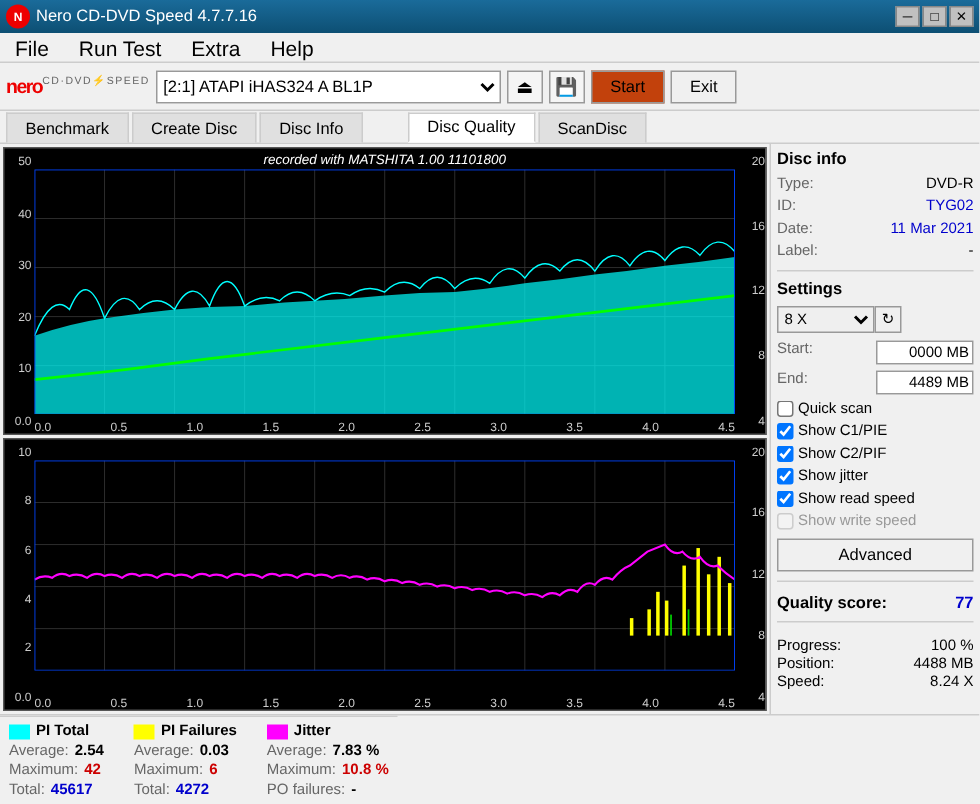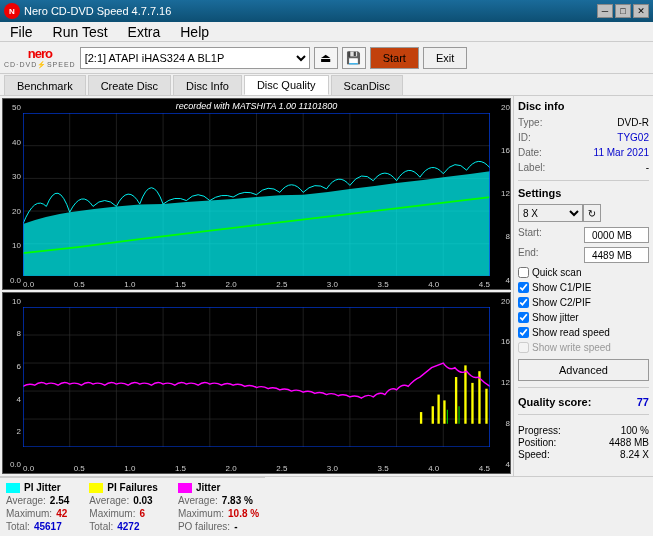--- a/index.html
+++ b/index.html
@@ -11,49 +11,49 @@
     .title-bar-icon { width: 16px; height: 16px; background: #e00; border-radius: 50%; display: flex; align-items: center; justify-content: center; font-size: 8px; color: white; font-weight: bold; }
     .title-bar-buttons { display: flex; gap: 2px; }
     .title-btn { width: 16px; height: 14px; background: #c0c0c0; border: 1px solid #888; font-size: 9px; display: flex; align-items: center; justify-content: center; cursor: pointer; color: #000; }
     
     
     .menu-bar { background: #f0f0f0; border-bottom: 1px solid #ccc; height: 20px; display: flex; align-items: center; padding: 0 4px; gap: 8px; }
     .menu-item { font-size: 14px; color: #000; padding: 1px 6px; cursor: pointer; }
     
     
     .toolbar { background: #f0f0f0; border-bottom: 1px solid #ccc; height: 32px; display: flex; align-items: center; padding: 2px 4px; gap: 4px; }
-    .nero-logo { display: flex; flex-direction: column; align-items: center; }
+    .nero-logo { display: flex; flex-direction: row; align-items: flex-start; }
     .nero-top { font-size: 13px; font-weight: bold; color: #e00; letter-spacing: -1px; }
     .nero-bottom { font-size: 7px; color: #666; letter-spacing: 1px; }
     .drive-select { width: 230px; height: 22px; font-size: 11px; border: 1px solid #999; background: white; }
     .toolbar-icon-btn { width: 24px; height: 22px; border: 1px solid #999; background: #f5f5f5; display: flex; align-items: center; justify-content: center; cursor: pointer; font-size: 12px; }
     .start-btn { height: 22px; padding: 0 12px; background: #c2410c; border: 1px solid #999; cursor: pointer; font-size: 11px; }
     .exit-btn { height: 22px; padding: 0 12px; background: #f0f0f0; border: 1px solid #999; cursor: pointer; font-size: 11px; }
     
     
     .tabs { background: #f0f0f0; border-bottom: 1px solid #ccc; height: 22px; display: flex; align-items: flex-end; padding: 0 4px; }
     .tab { height: 20px; padding: 0 12px; border: 1px solid #ccc; border-bottom: none; background: #e0e0e0; cursor: pointer; font-size: 11px; display: flex; align-items: center; margin-right: 2px; }
-    .tab.active { background: white; border-bottom: 1px solid white; z-index: 1; }
+    .tab.active { background: white; border-bottom: 1px solid white; z-index: 1; margin-left: 28px; }
     
     
     .right-panel { width: 140px; background: #f0f0f0; border-left: 1px solid #ccc; padding: 4px; display: flex; flex-direction: column; gap: 3px; overflow-y: auto; }
     
     .panel-section-title { font-size: 11px; font-weight: bold; color: #000; margin-bottom: 2px; }
     .info-row { display: flex; justify-content: space-between; font-size: 10px; margin-bottom: 1px; }
     .info-label { color: #666; }
     .info-value { color: #000; font-weight: 500; }
     .info-value.blue { color: #0000cc; }
     
     .divider { border-top: 1px solid #ccc; margin: 3px 0; }
     
     .settings-row { display: flex; align-items: center; gap: 0; margin-bottom: 2px; }
     .speed-select { width: 65px; height: 18px; font-size: 10px; border: 1px solid #999; }
     .refresh-btn { width: 18px; height: 18px; border: 1px solid #999; background: #f0f0f0; font-size: 10px; display: flex; align-items: center; justify-content: center; cursor: pointer; }
     
-    .mb-input { width: 65px; height: 16px; border: 1px solid #999; font-size: 10px; text-align: right; padding-right: 16px; background: white; }
+    .mb-input { width: 65px; height: 16px; border: 1px solid #999; font-size: 10px; text-align: right; padding-right: 2px; background: white; }
     
     .checkbox-row { display: flex; align-items: center; gap: 3px; font-size: 10px; margin-bottom: 1px; }
     .checkbox-row input[type=checkbox] { width: 11px; height: 11px; }
     
     .advanced-btn { width: 100%; height: 22px; background: #f0f0f0; border: 1px solid #999; cursor: pointer; font-size: 11px; margin-top: 2px; }
     
     .quality-row { display: flex; justify-content: space-between; font-size: 11px; margin-top: 2px; }
     .quality-label { font-weight: bold; }
     .quality-value { font-weight: bold; color: #0000cc; }
     
@@ -372,21 +372,21 @@
     </div>
 
   </div>
 
   <div class="bottom-bar">
     <div class="legend-area">
 
       <div class="legend-group">
         <div class="legend-title-row">
           <div class="legend-color-box" style="background:#00ffff;"></div>
-          <span>PI Jitter</span>
+          <span>PI Total</span>
         </div>
         <div class="legend-data-row">
           <div class="legend-item">
             <span class="legend-key">Average:</span>
             <span class="legend-val">2.54</span>
           </div>
         </div>
         <div class="legend-data-row">
           <div class="legend-item">
             <span class="legend-key">Maximum:</span>

